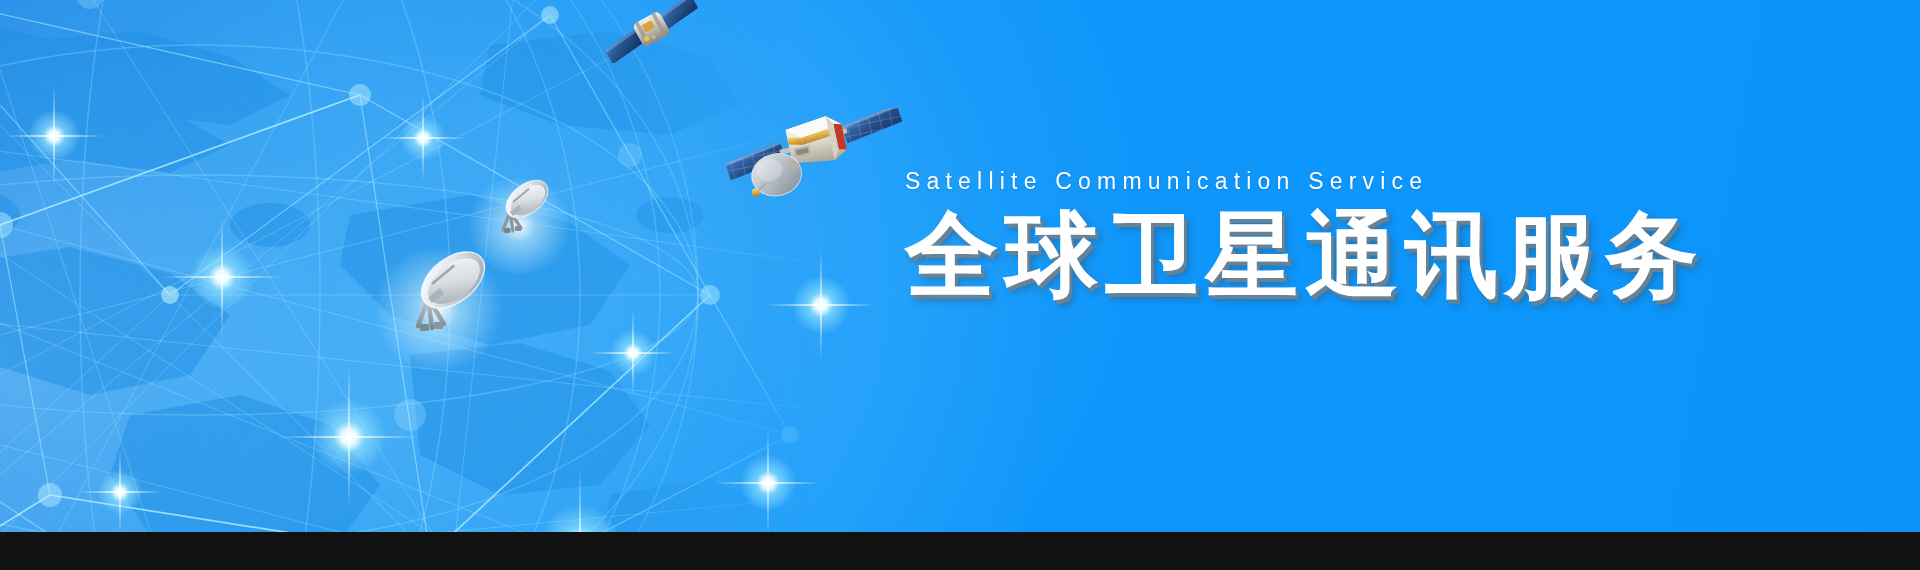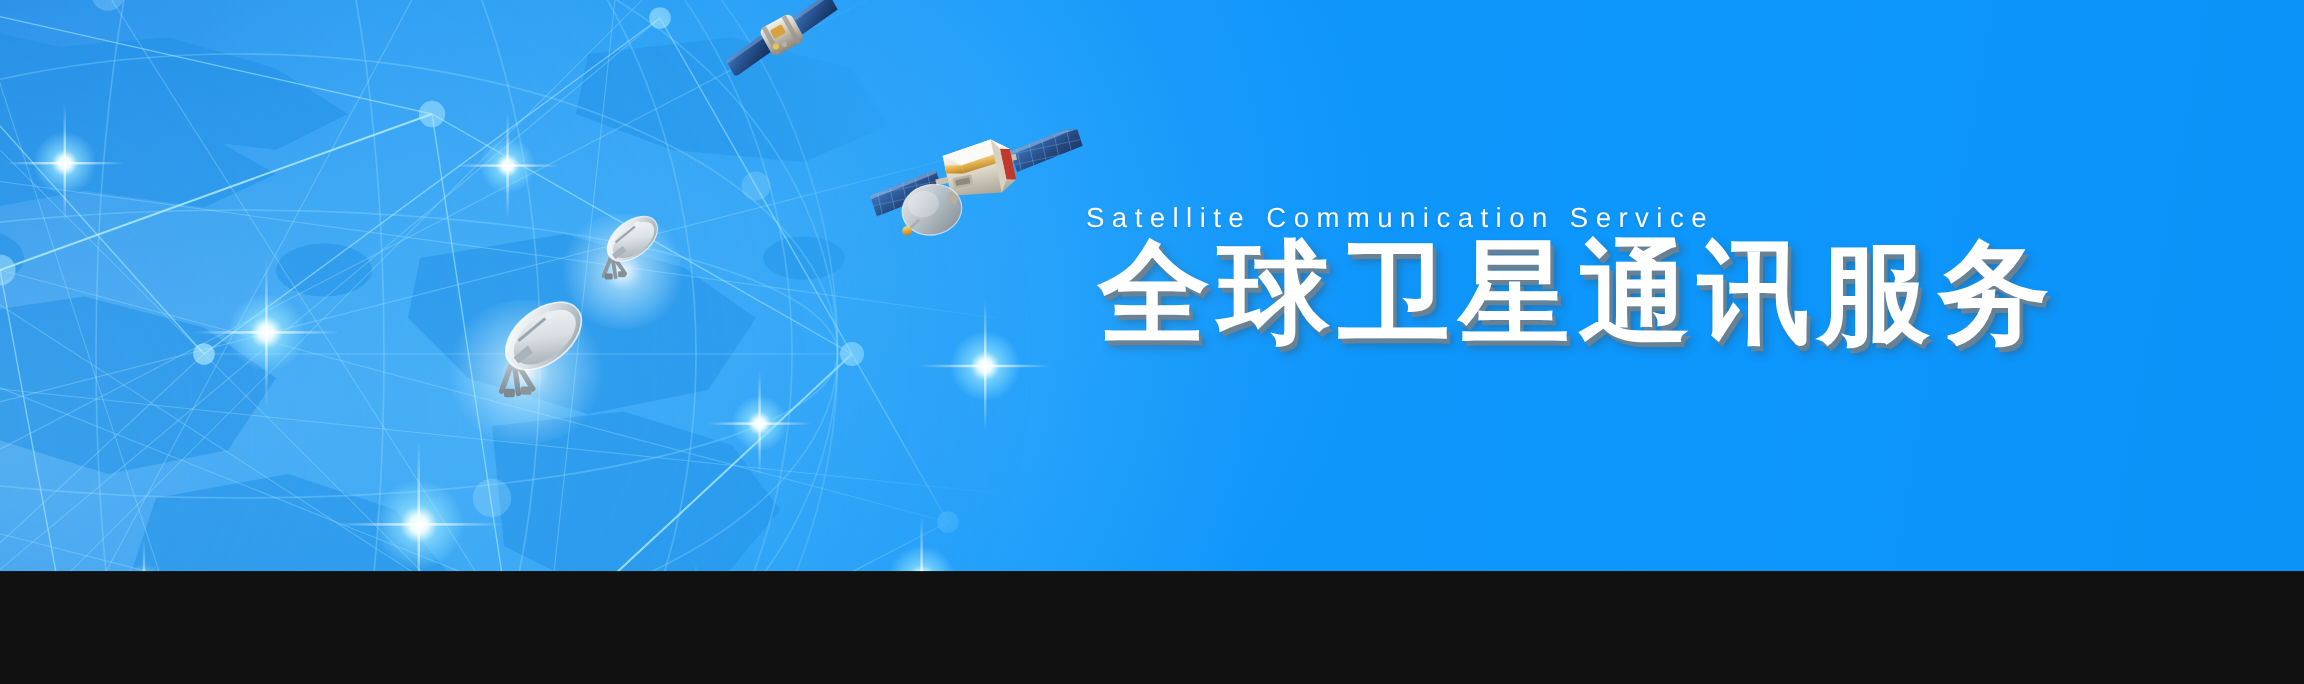--- a/index.html
+++ b/index.html
@@ -1,23 +1,23 @@
 <!DOCTYPE html>
 <html><head>
 <meta charset="utf-8">
 <style>
   html,body{margin:0;padding:0;background:#111;}
   *{box-sizing:border-box;}
 
   #banner{
     position:relative;
-    width:1920px;height:476px;
+    width:1920px;height:532px;
     overflow:hidden;
     font-family:"Liberation Sans", sans-serif;
-    background:#4d7c0f;
+    background:#a21caf;
   }
 
   
   .sky{
     position:absolute;inset:0;
     background:
       linear-gradient(100deg,#1581e6 0%, #128ef2 16%, #0f95fa 42%, #0d96fb 70%, #0b93f8 100%);
   }
   .sky-glow{
     position:absolute;inset:0;
@@ -84,31 +84,31 @@
   .copy{position:absolute;left:905px;top:168px;width:820px;}
   .subtitle{
     font-size:23px;
     letter-spacing:6.2px;
     color:#ffffff;
     font-weight:400;
     white-space:nowrap;
     text-shadow:0 1px 2px rgba(10,80,150,.30);
   }
   .headline{
+    margin-top:12px;
     font-size:93px;
     line-height:1.06;
     font-weight:700;
     color:#ffffff;
     letter-spacing:7px;
     white-space:nowrap;
-    font-family:Liberation Sans, sans-serif;
+    font-family:Liberation Serif, serif;
     text-shadow:
       3px 4px 0px rgba(118,130,140,.85),
       5px 6px 7px rgba(55,75,95,.45);
-    text-align: center;
   }
 </style>
 </head>
 <body>
 
 <div id="banner">
 
   <div class="sky"></div>
   <div class="sky-glow"></div>
 

